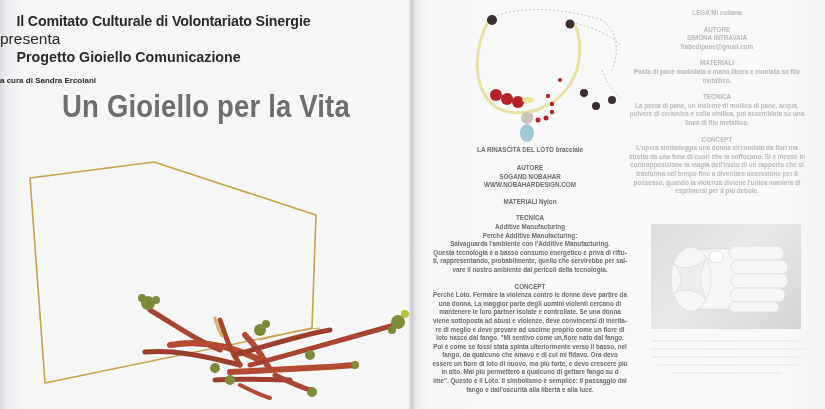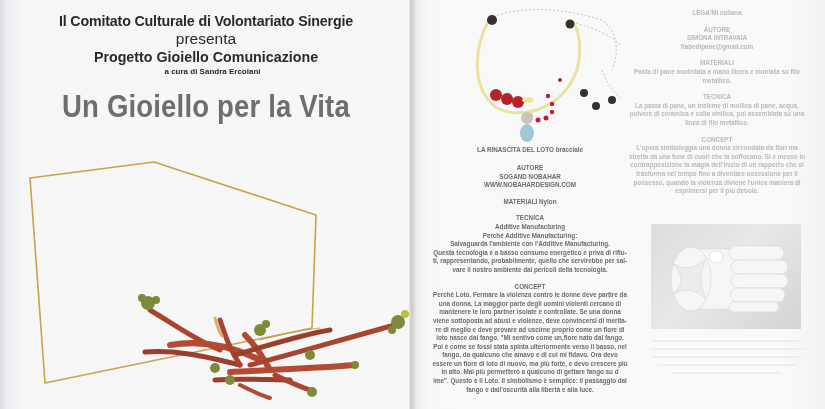--- a/index.html
+++ b/index.html
@@ -10,25 +10,25 @@
 
     
     .page-left {
       position: relative; width: 412px; height: 409px;
       background: linear-gradient(to right, #d9d9de 0px, #ececef 6px, #f6f6f7 20px, #f7f7f8 100%);
     }
     .page-left::after {
       content: ""; position: absolute; right: 0; top: 0; width: 3px; height: 100%;
       background: linear-gradient(to right, #e4e4e6, #c9c7c9);
     }
-    .header-block { position: absolute; left: 0; top: 12px; width: 412px; text-align: center; color: #2a2a2a; }
+    .header-block { position: absolute; left: 0; top: 12px; width: 412px; text-align: left; color: #2a2a2a; }
     .h-line1 { font-weight: 700; font-size: 15.5px; letter-spacing: -0.2px; line-height: 18px; transform: scaleX(0.92); }
     .h-line2 { font-weight: 400; font-size: 15.5px; line-height: 18px; }
     .h-line3 { font-weight: 700; font-size: 15.5px; line-height: 18px; transform: scaleX(0.92); }
-    .h-line4 { font-weight: 700; font-size: 8px; line-height: 10px; margin-top: 1px; padding-left: 13px; }
+    .h-line4 { font-weight: 700; font-size: 8px; line-height: 10px; margin-top: 10px; }
     .big-title {
       position: absolute; left: 0; top: 88px; width: 412px; text-align: center;
       font-weight: 700; font-size: 32px; color: #6e6e70; letter-spacing: 0.2px;
       transform: scaleX(0.86); transform-origin: center;
     }
     .artwork-left { position: absolute; left: 0; top: 140px; width: 412px; height: 269px; }
 
     
     .page-right {
       position: relative; width: 413px; height: 409px;

